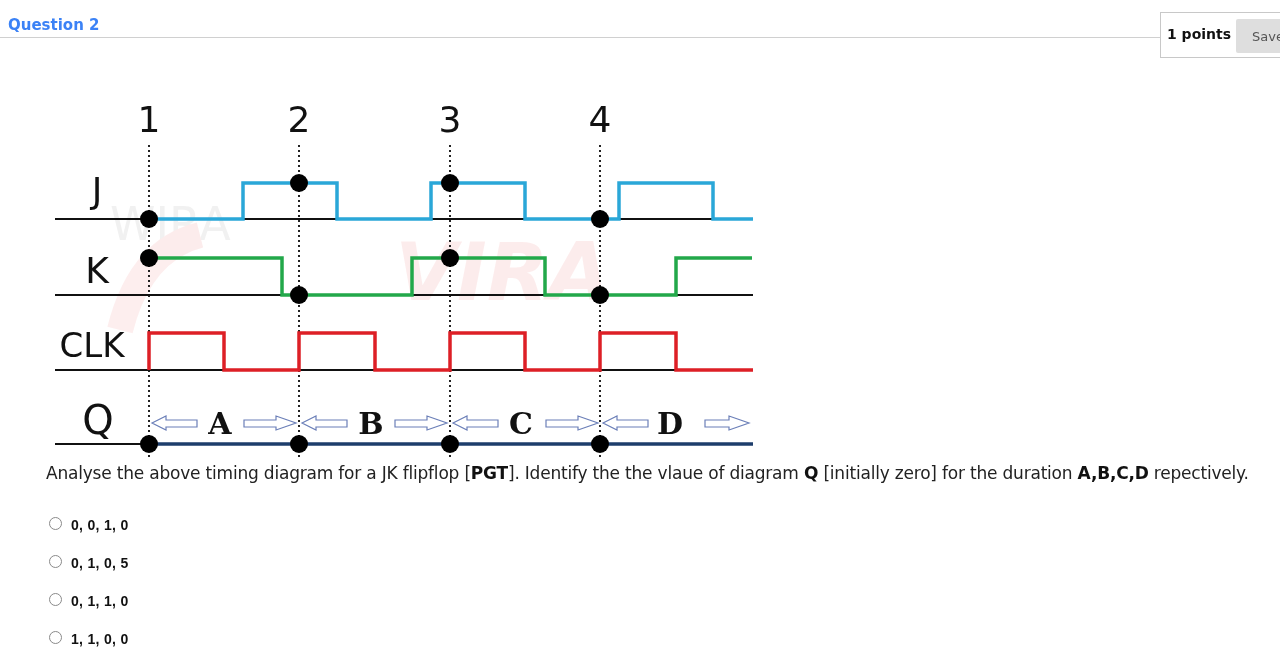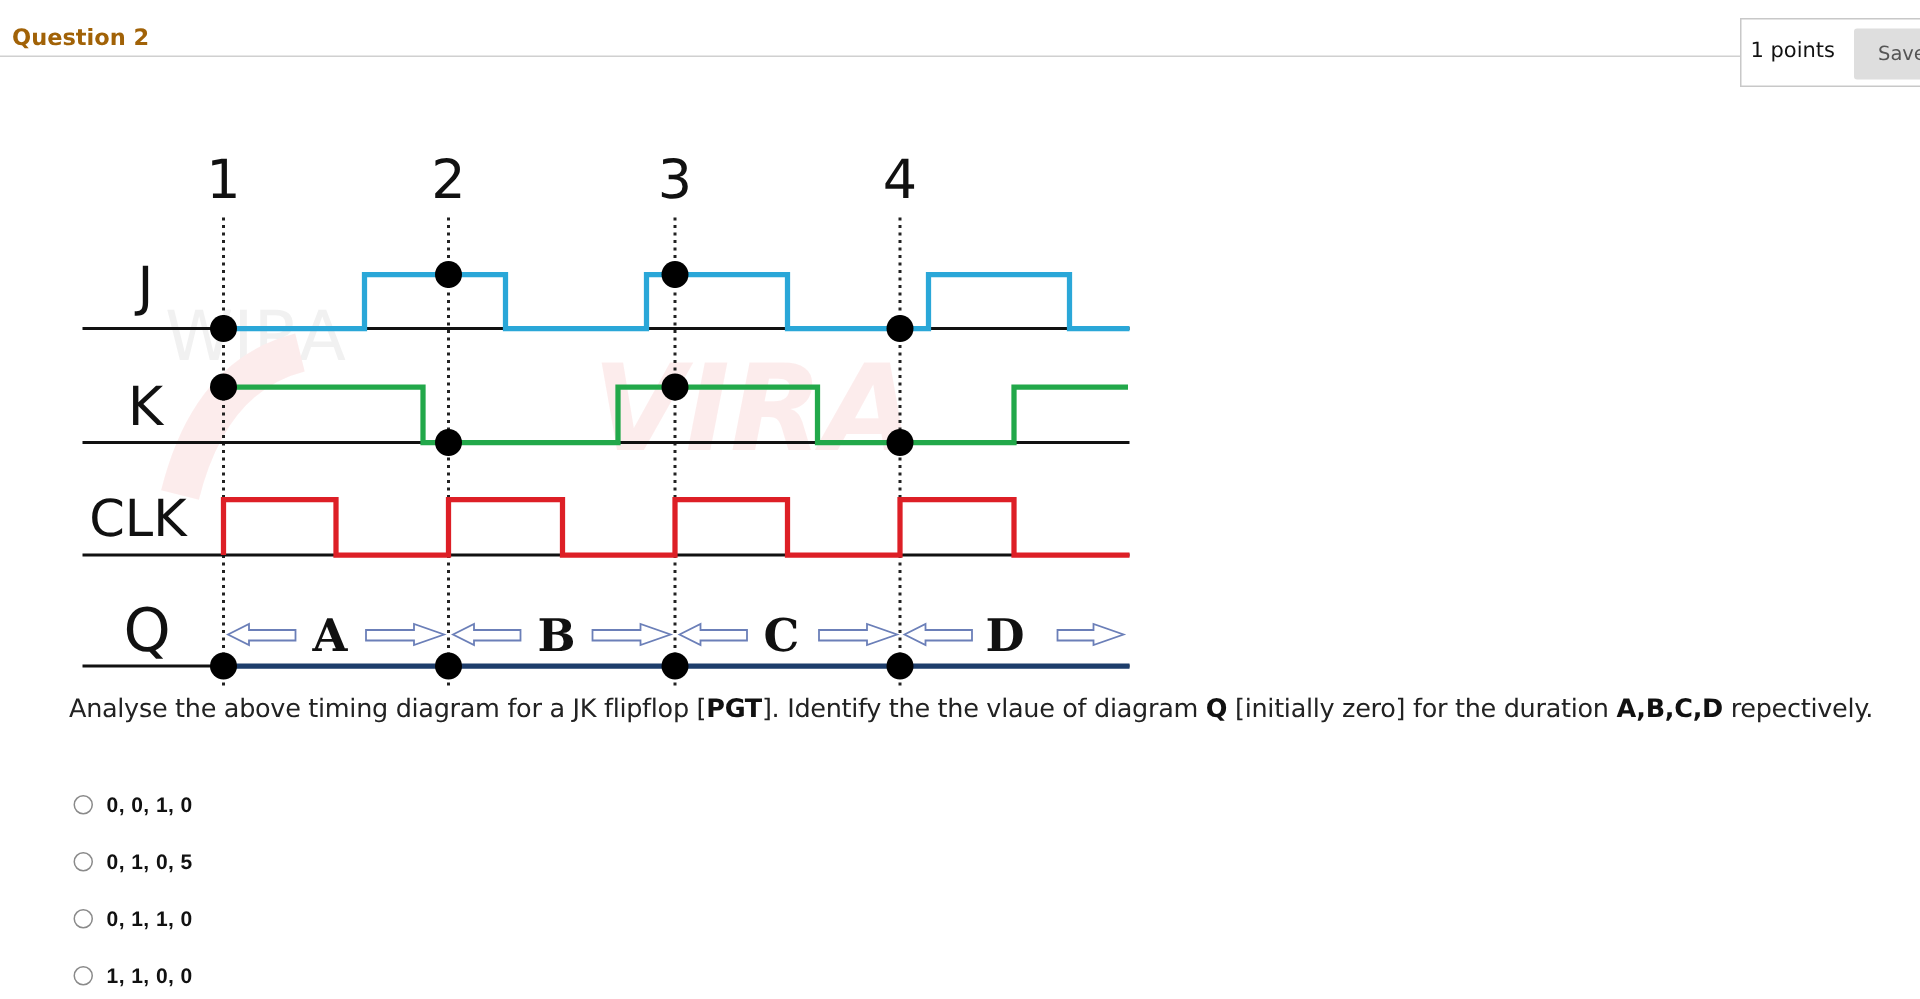--- a/index.html
+++ b/index.html
@@ -1,26 +1,26 @@
 <!DOCTYPE html>
 <html><head>
 <meta charset="utf-8">
 <style>
   html, body { margin:0; padding:0; background:#ffffff; }
   body { width:1280px; height:666px; position:relative; overflow:hidden; font-family:"DejaVu Sans", sans-serif; color:#111; }
-  .q-title { position:absolute; left:8px; top:16px; font-size:15px; font-weight:bold; color:#a16207; }
+  .q-title { position:absolute; left:8px; top:16px; font-size:15px; font-weight:bold; color:#3b82f6; }
   .title-rule { position:absolute; left:0; top:37px; width:1161px; height:1px; background:#d0d0d0; }
   .points-box { position:absolute; left:1160px; top:12px; width:130px; height:46px; border:1px solid #c8c8c8; box-sizing:border-box; background:#fff; }
-  .points-label { position:absolute; left:6px; top:13px; font-size:14px; font-weight:normal; color:#111; }
+  .points-label { position:absolute; left:6px; top:13px; font-size:14px; font-weight:bold; color:#111; }
   .save-btn { position:absolute; left:75px; top:6px; width:60px; height:34px; background:#dedede; color:#555; font-size:13px; border:none; border-radius:2px; text-align:left; padding-left:16px; box-sizing:border-box; font-family:"DejaVu Sans", sans-serif; }
   .diagram { position:absolute; left:0; top:80px; }
   .question-text { position:absolute; left:46px; top:463px; font-size:17px; color:#222; white-space:nowrap; letter-spacing:-0.2px; }
   .question-text b { font-weight:bold; color:#111; }
   .options { position:absolute; left:49px; top:517px; }
-  .option { display:flex; align-items:center; height:38px; cursor:pointer; }
+  .option { display:flex; height:38px; cursor:pointer; }
   .radio { width:13px; height:13px; border:1px solid #8a8a8a; border-radius:50%; box-sizing:border-box; background:#fff; margin-right:9px; }
   .opt-label { font-family:"Liberation Sans", sans-serif; font-weight:bold; font-size:14px; color:#111; letter-spacing:0.3px; }
 </style>
 </head>
 <body>
 
 <div class="q-title">Question 2</div>
 <div class="title-rule"></div>
 
 <div class="points-box">

